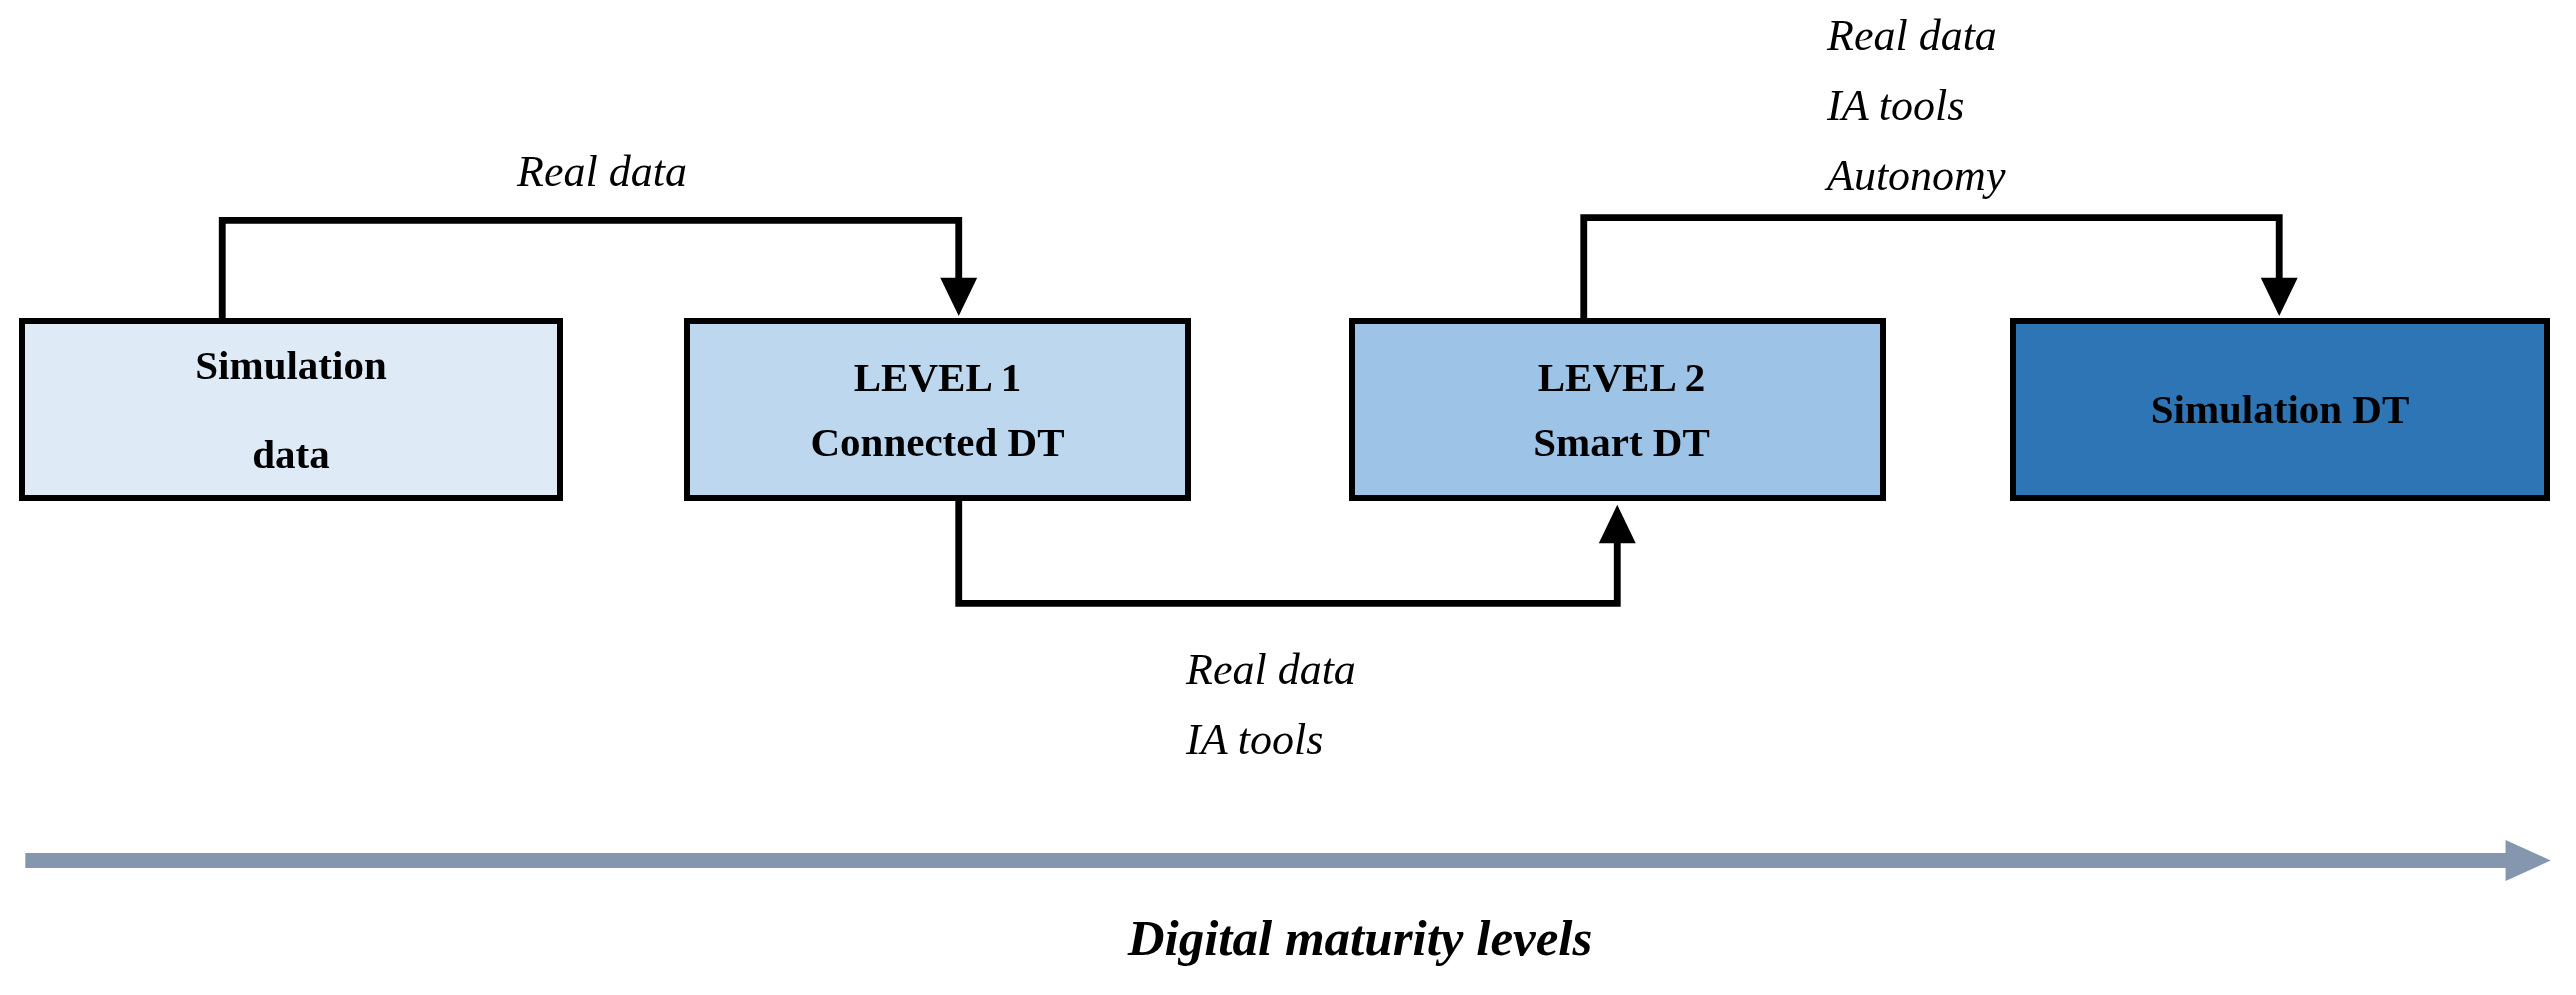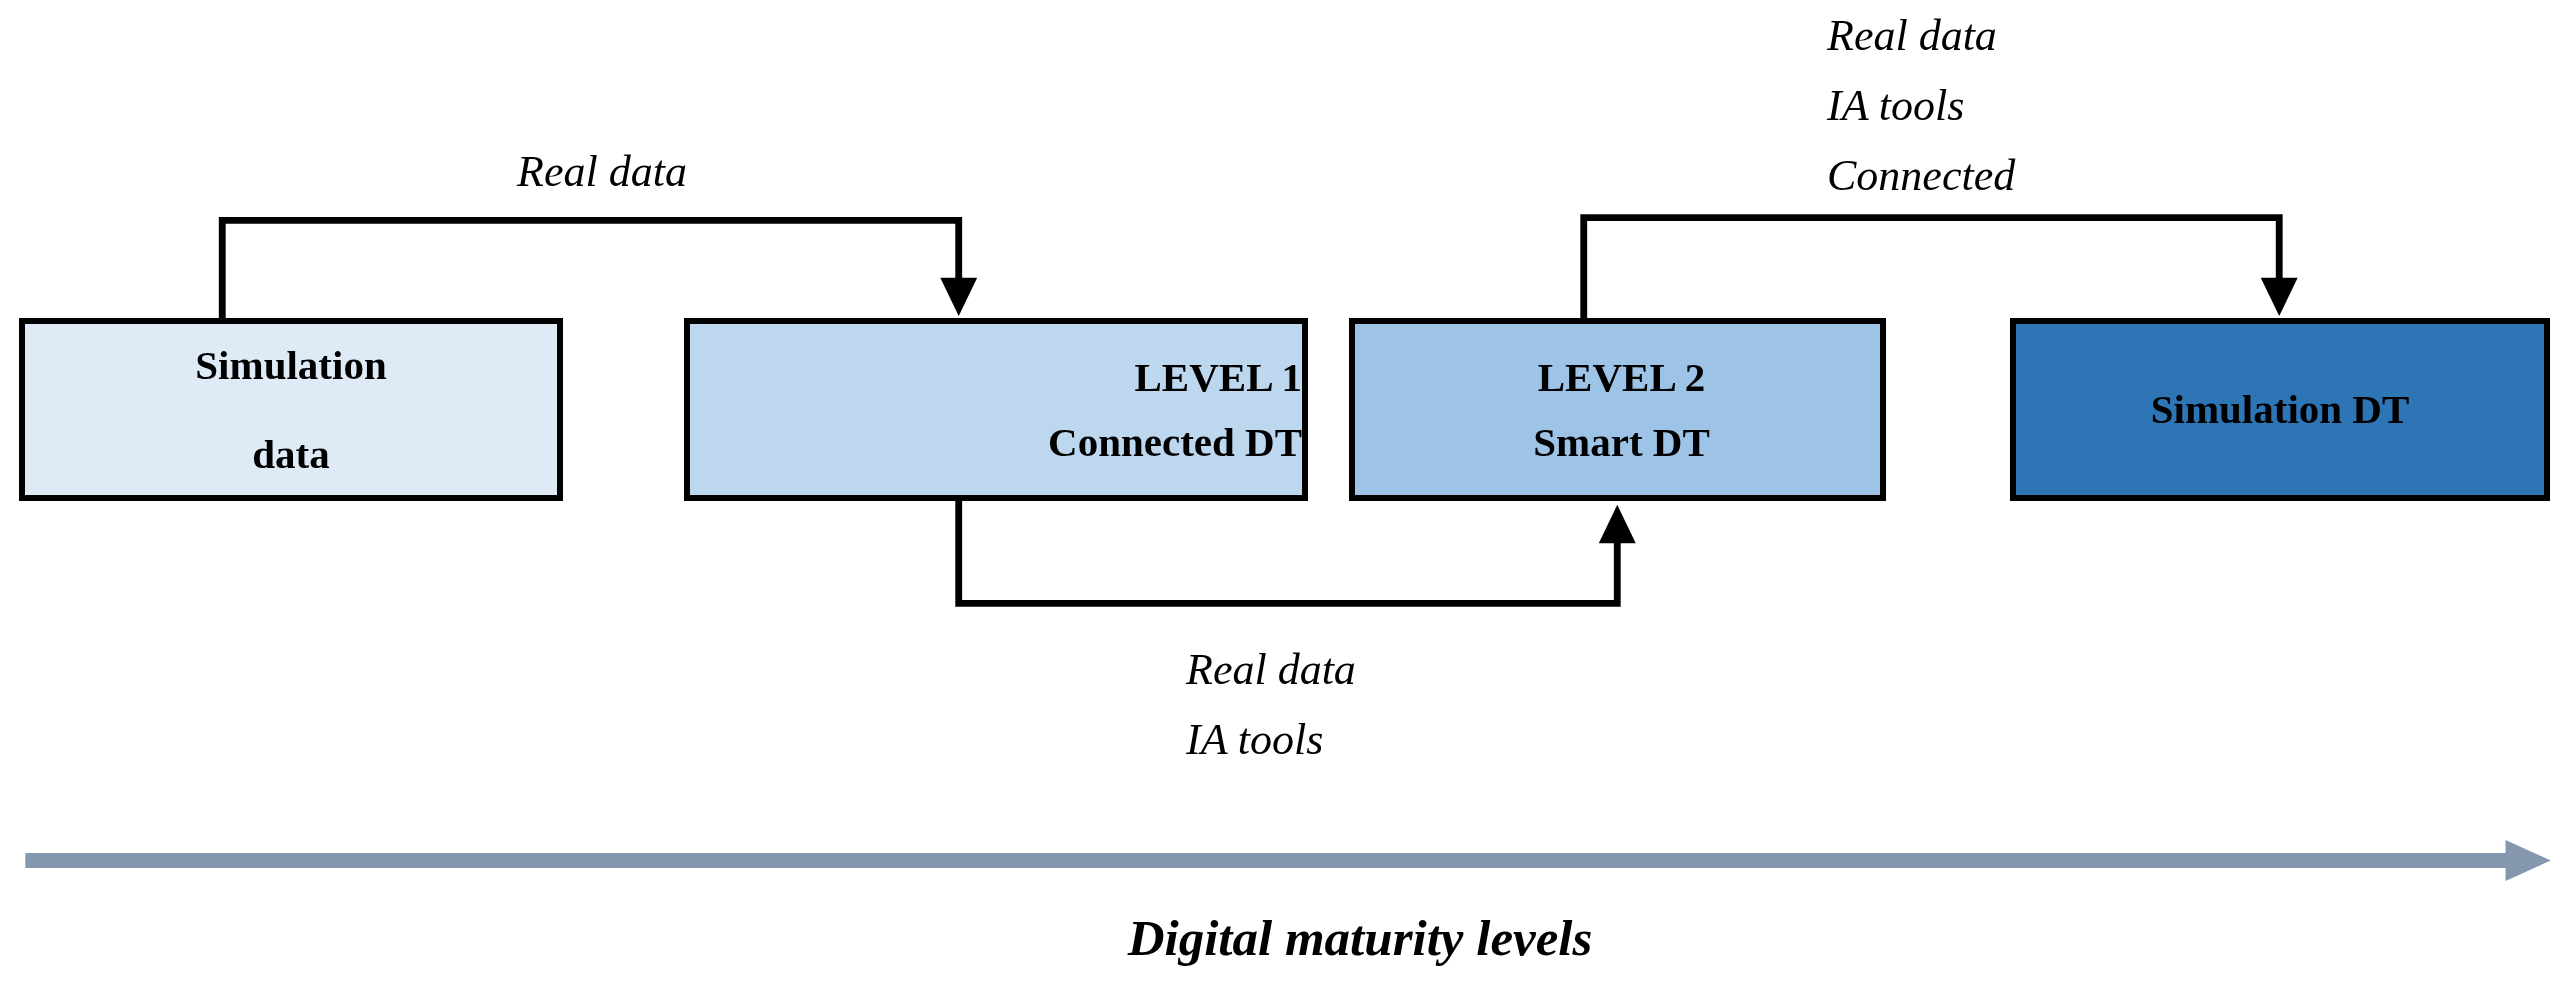--- a/index.html
+++ b/index.html
@@ -13,21 +13,21 @@
   .layer{position:absolute;left:0;top:0;width:2576px;height:996px;}
   .conn{fill:none;stroke-width:10px;}
   .box{
     position:absolute;top:318px;height:183px;
     border:6.8px solid #000;box-sizing:border-box;
     display:flex;flex-direction:column;justify-content:center;align-items:center;
     font-weight:bold;font-size:41px;line-height:65px;color:#000;
     text-align:center;
   }
   .box-1{left:19px;width:544px;gap:24px;}
-  .box-2{left:684px;width:624px;align-items:flex-end;}
+  .box-2{left:684px;width:507px;}
   .box-3{left:1349px;width:537px;}
   .box-4{left:2010px;width:540px;}
   .conn-label{
     position:absolute;
     font-style:italic;font-size:44px;line-height:70px;
     color:#000;white-space:nowrap;
   }
   .centered{transform:translateX(-50%);}
   .axis-label{
     position:absolute;left:1360px;top:909px;
@@ -88,19 +88,19 @@
   </div>
 
   <div class="conn-label" style="left:1186px;top:635px;">
     <div>Real data</div>
     <div>IA tools</div>
   </div>
 
   <div class="conn-label" style="left:1827px;top:1.4px;">
     <div>Real data</div>
     <div>IA tools</div>
-    <div>Connected</div>
+    <div>Autonomy</div>
   </div>
 
   <div class="axis-label">Digital maturity levels</div>
 
 </div>
 
 
 </body></html>

